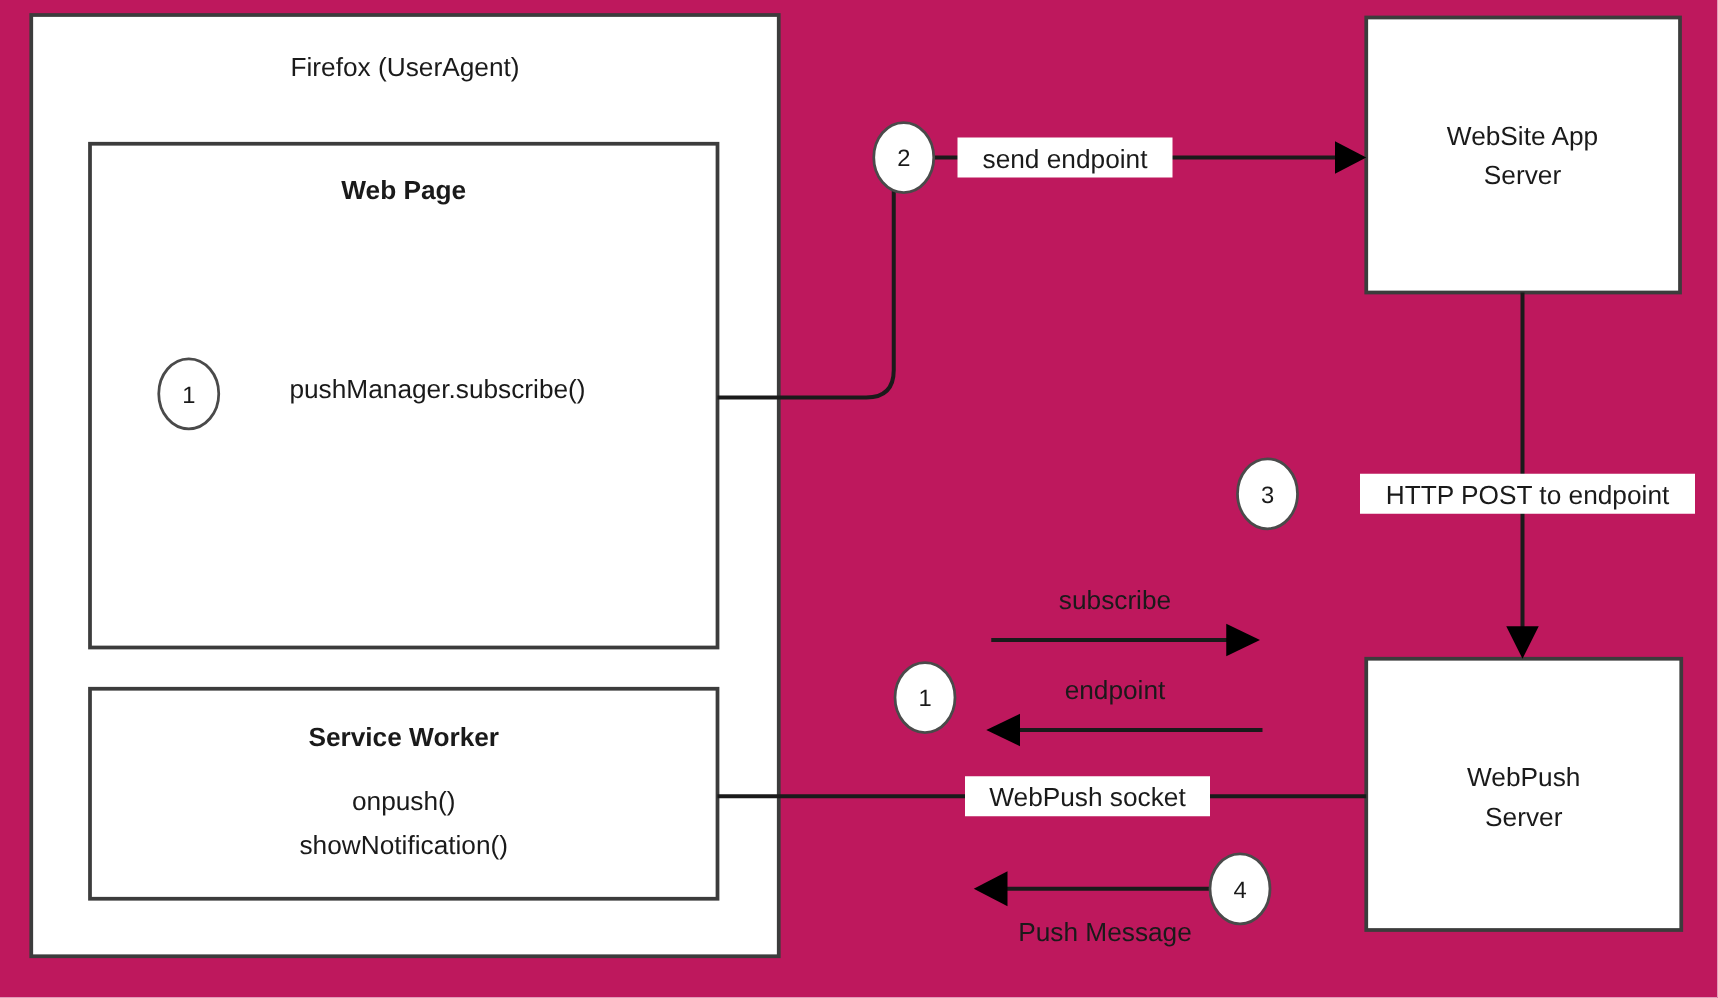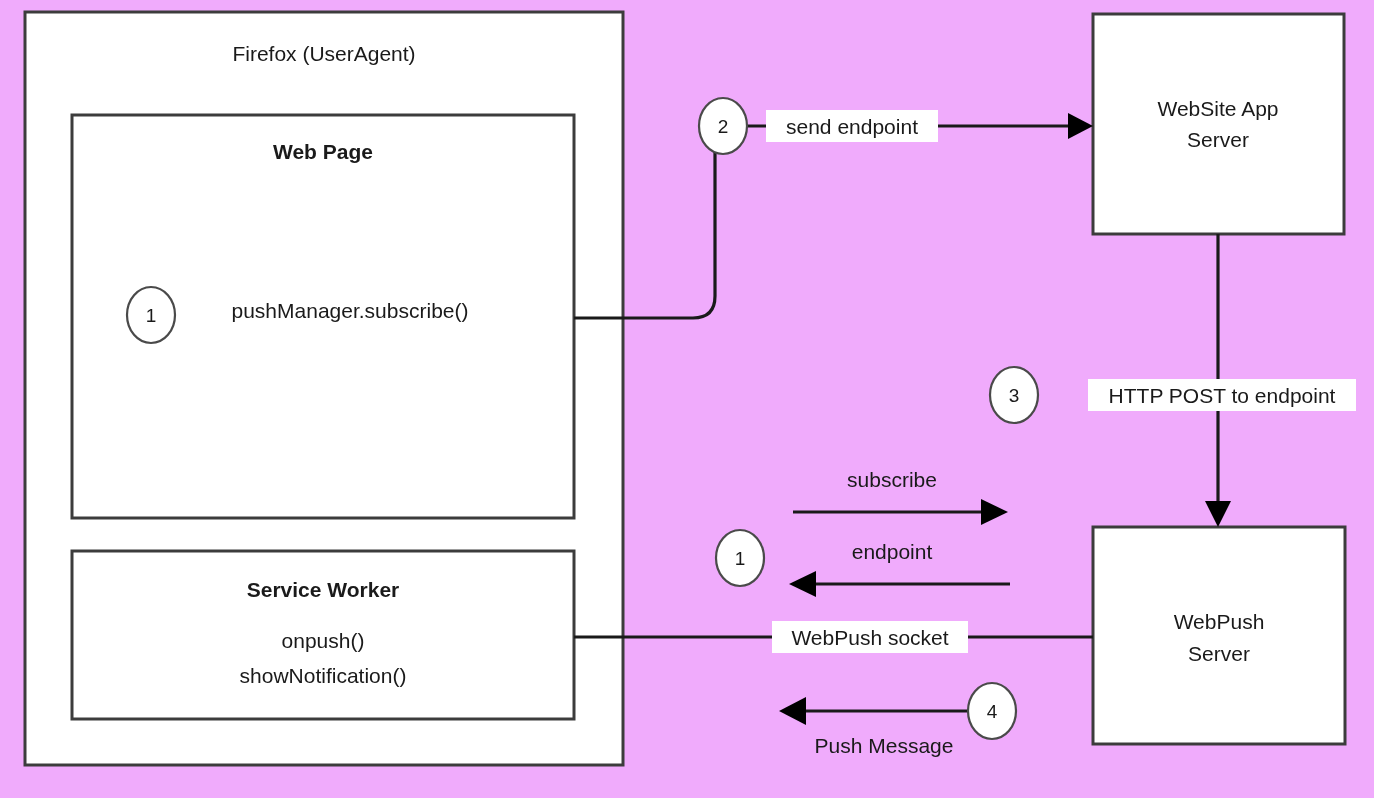--- a/index.html
+++ b/index.html
@@ -8,21 +8,21 @@
     padding: 0;
     background: #ffffff;
   }
   body {
     font-family: "Liberation Sans", sans-serif;
   }
   #canvas {
     position: relative;
     width: 1374px;
     height: 798px;
-    background: #f0abfc;
+    background: #be185d;
     overflow: hidden;
     text-align: right;
   }
   #diagram-svg {
     position: absolute;
     left: 0;
     top: 0;
     width: 1374px;
     height: 798px;
   }

